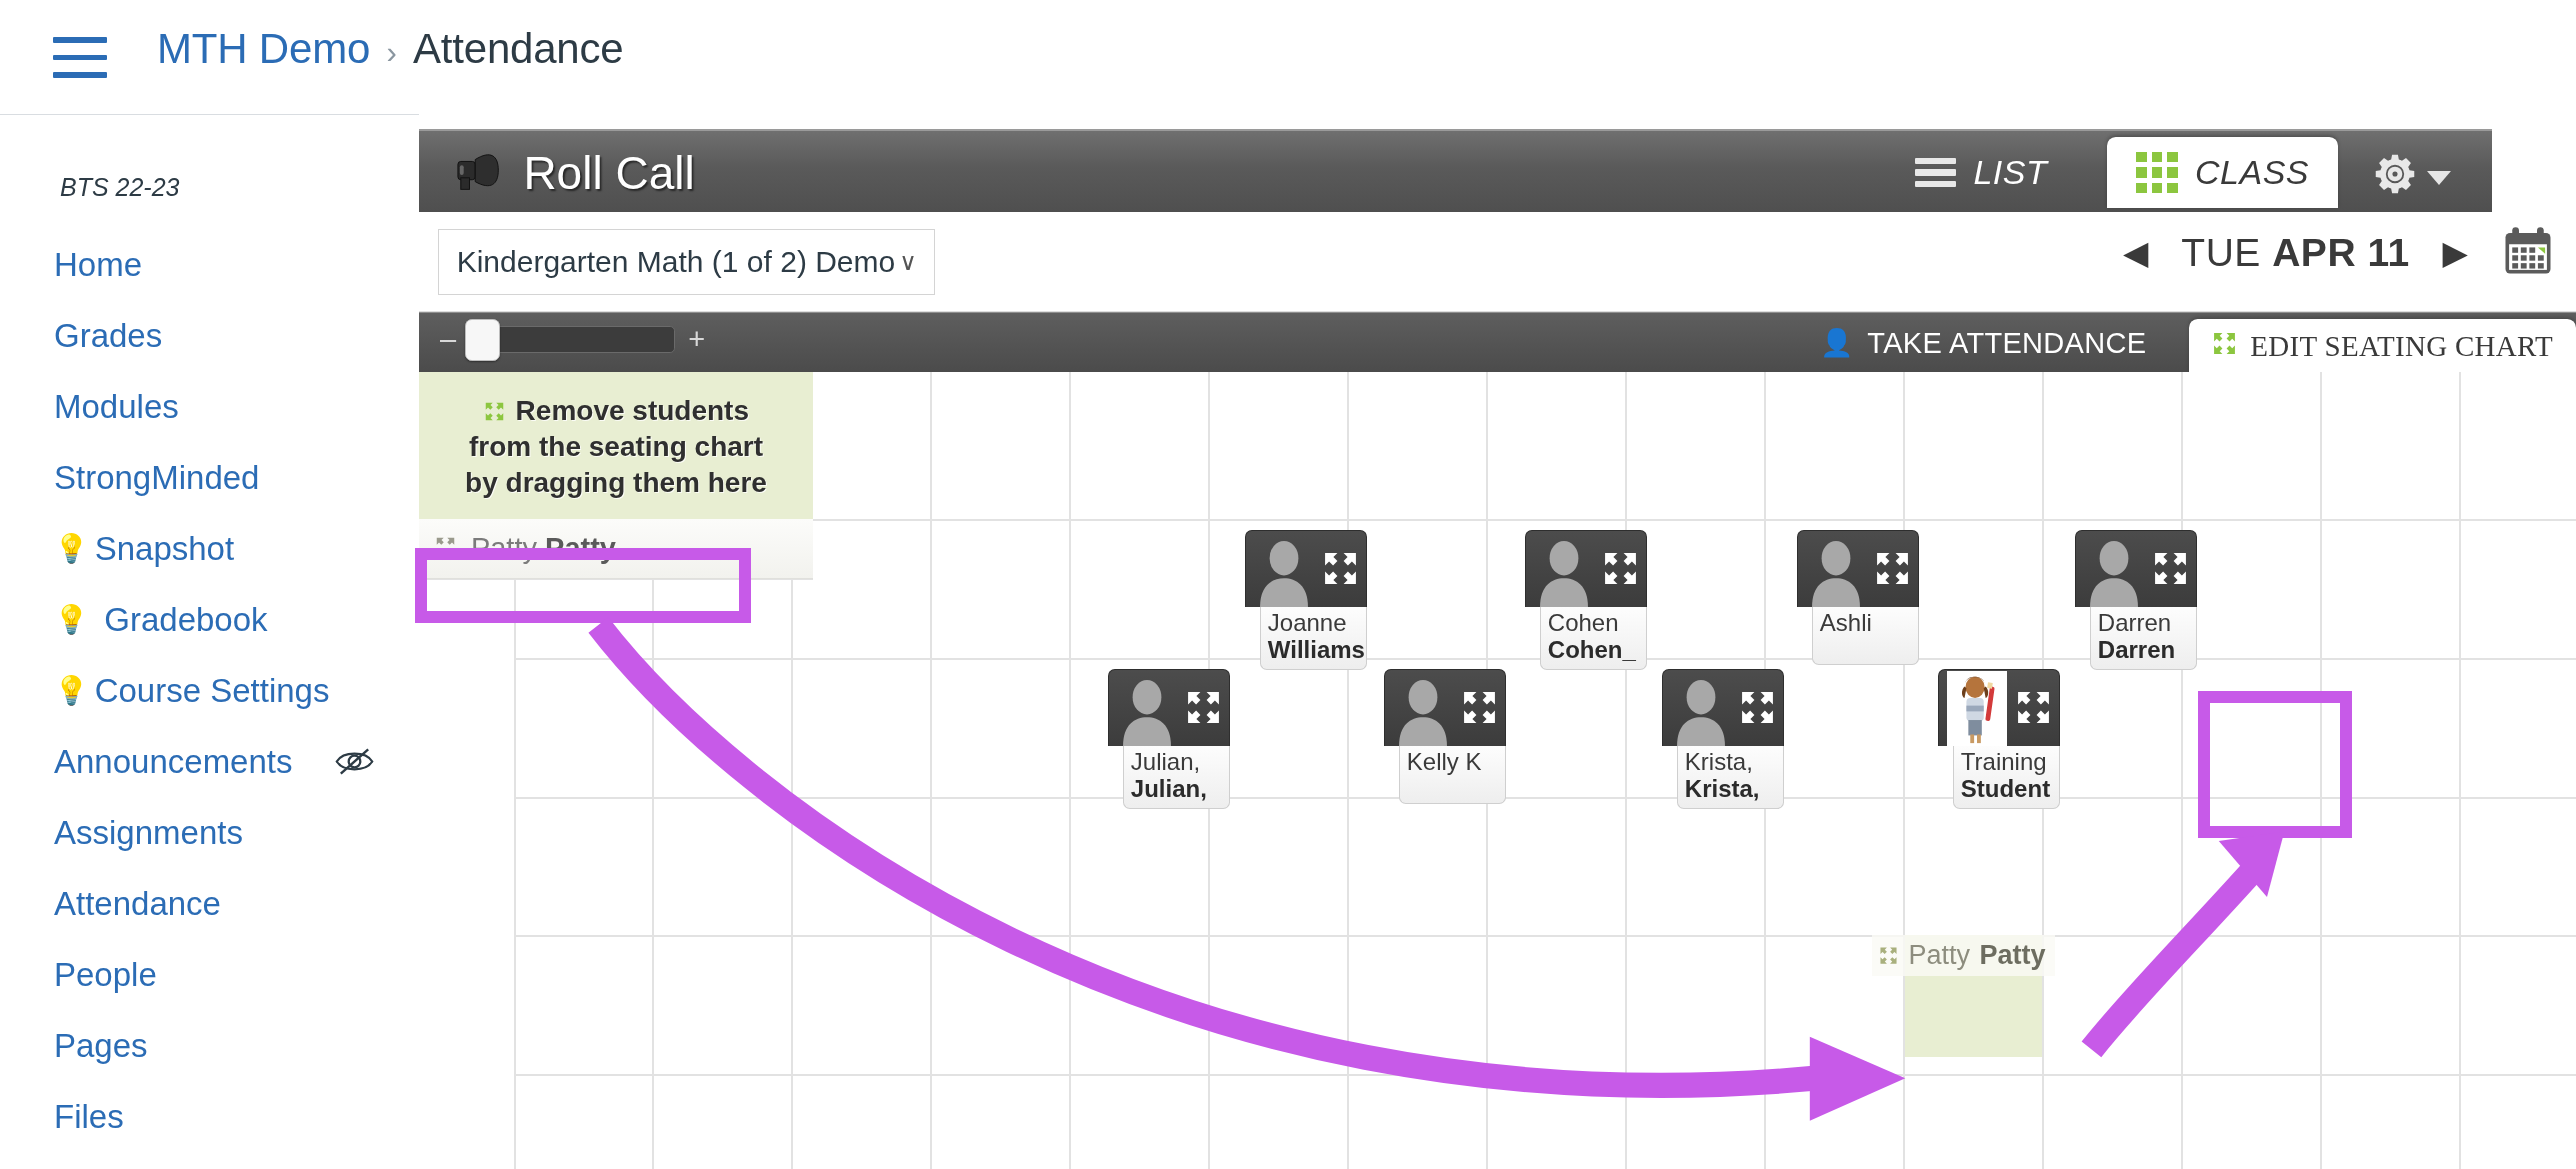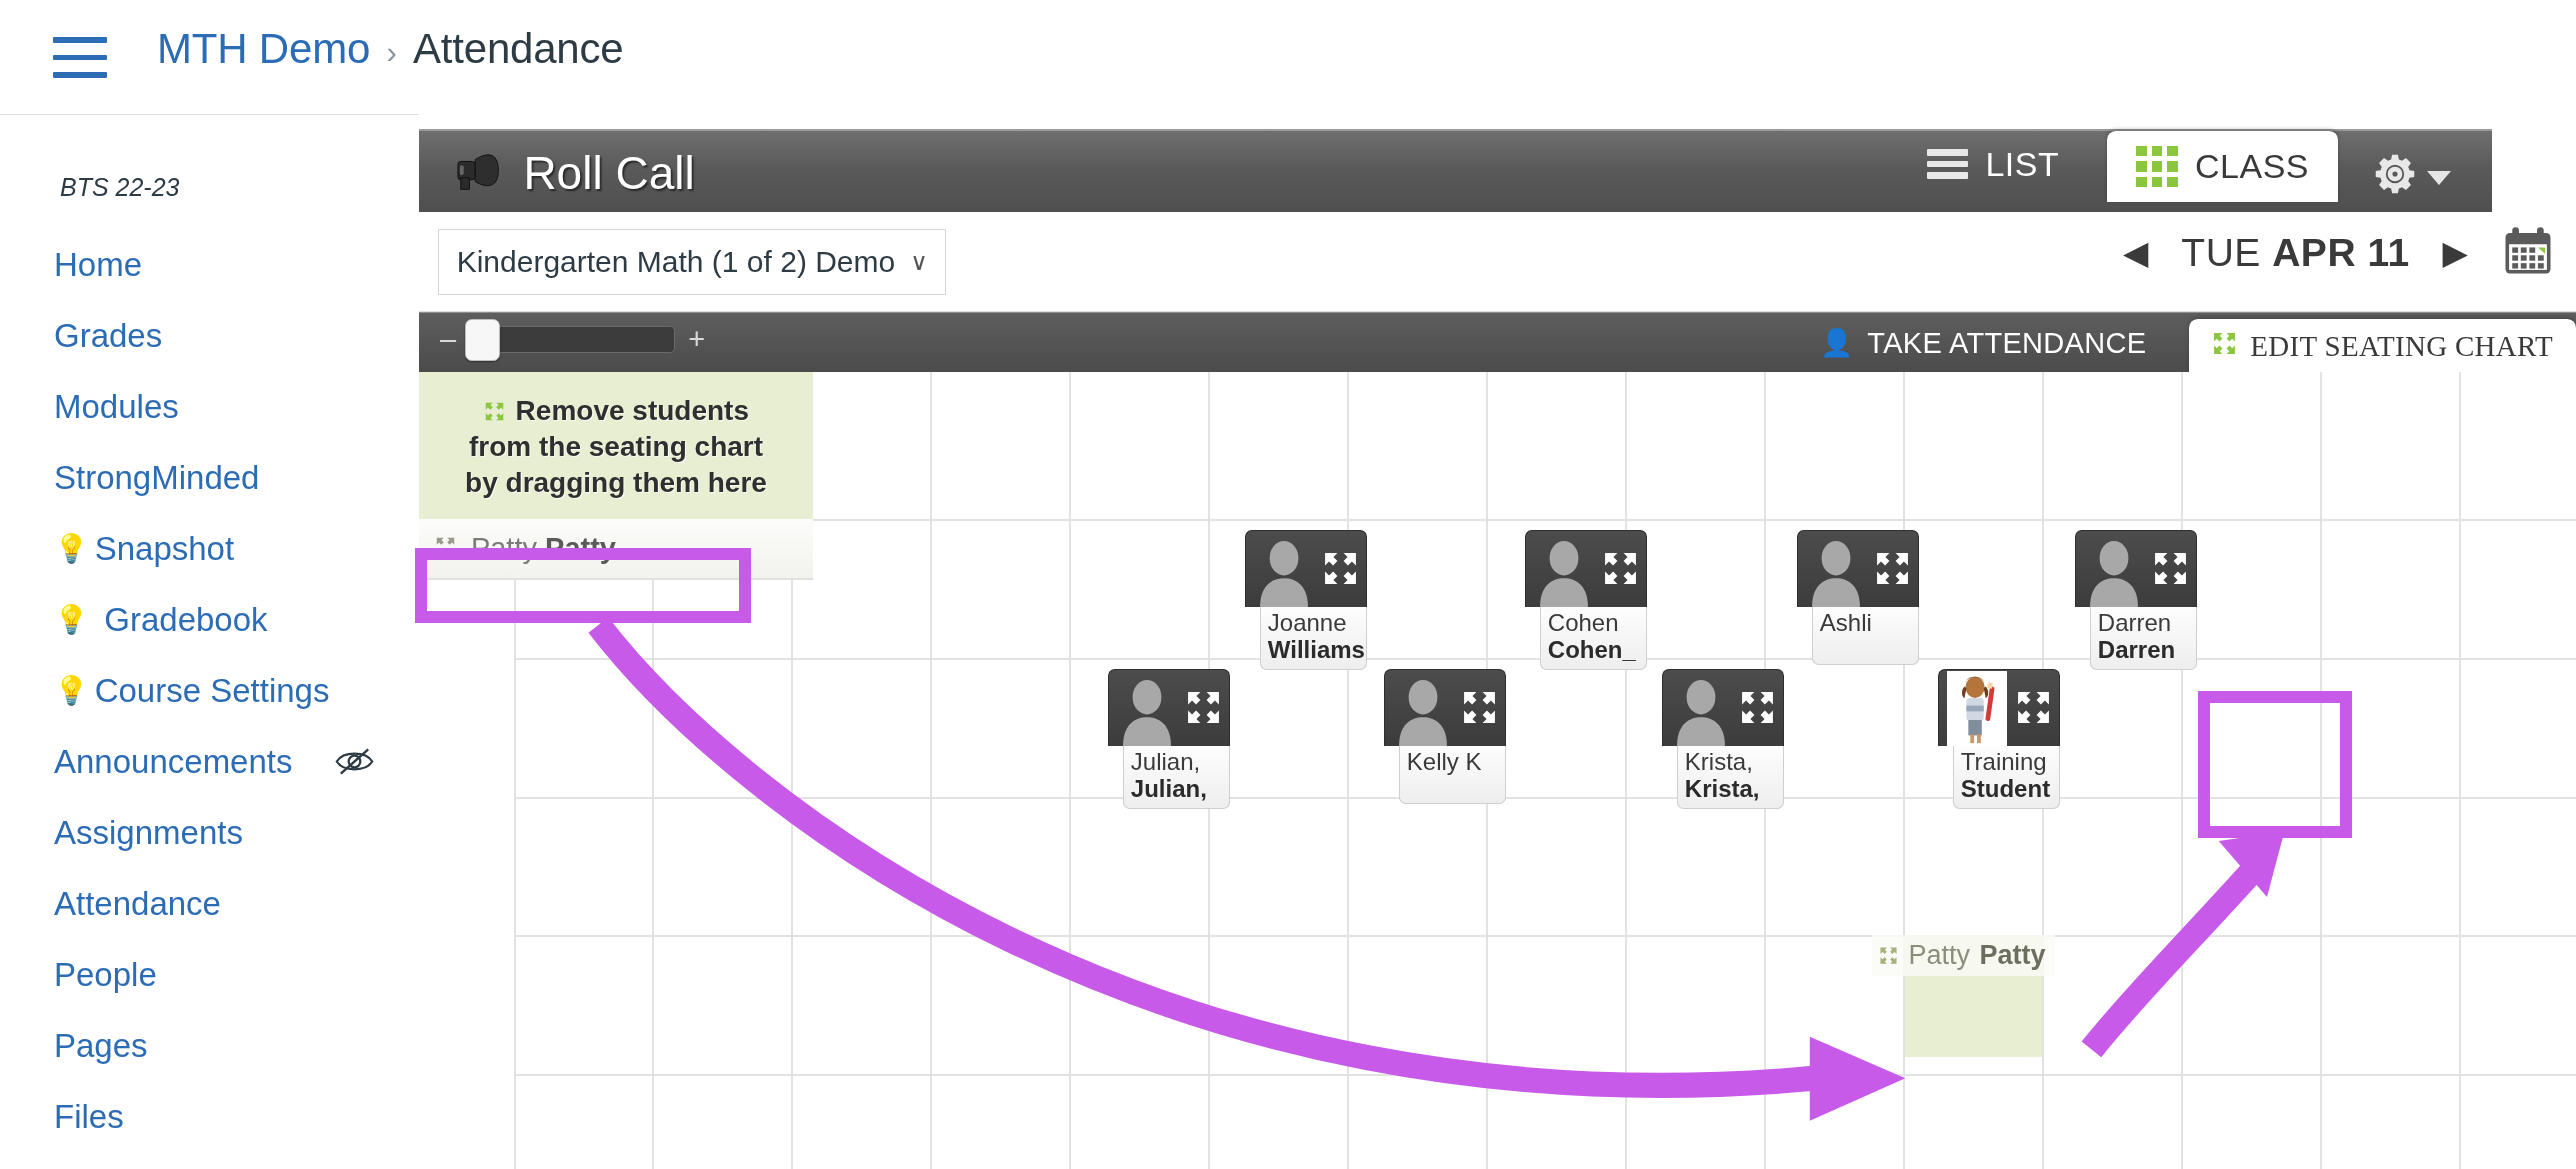--- a/index.html
+++ b/index.html
@@ -68,21 +68,21 @@
     display: flex; align-items: center; gap: 15.4px;
   }
   .megaphone { width: 54px; height: 50px; display: block; }
   .rc-title {
     font-size: 46px; color: #fff; font-weight: 400;
     text-shadow: 1.9px 1.9px 1.9px rgba(0,0,0,.55);
     font-family: "Liberation Sans", sans-serif;
   }
   .rc-tabs {
     position: absolute; right: 154px; top: 0; height: 83px;
-    display: flex; align-items: flex-start; gap: 0;
+    display: flex; align-items: center; gap: 12px; font-style: italic;
   }
   .rc-tab {
     display: flex; align-items: center; gap: 17.4px;
     height: 66px; padding: 0 23px 0 21px;
     font-size: 34px; color: #fff; cursor: pointer;
     letter-spacing: 0.5px;
   }
   .rc-tab.active {
     background: #fff; color: #3a3a3a;
     border-radius: 8.7px 8.7px 0 0; height: 71px;
@@ -108,21 +108,21 @@
 
   
   .rc-subbar {
     position: relative; width: 2157px; height: 100px;
     background: #fff; border-bottom: 1.9px solid #dedede;
   }
   .course-select {
     position: absolute; left: 19.3px; top: 17.4px;
     height: 66px; min-width: 439px; padding: 0 17.4px;
     border: 1.9px solid #d4d4d4; background: #fff;
-    display: flex; align-items: center; gap: 15px;
+    display: flex; align-items: center; gap: 4px;
     font-size: 30px; color: #2d3b45; cursor: pointer; white-space: nowrap;
   }
   .chev { font-size: 24px; color: #555; line-height: 1; }
   .date-nav {
     position: absolute; right: 21px; top: 11.6px;
     display: flex; align-items: center; gap: 33px;
   }
   .arrow-btn { font-size: 33px; color: #3a3a3a; cursor: pointer; line-height: 1; }
   .date-text { font-size: 39px; color: #3a3a3a; white-space: nowrap; letter-spacing: 0.5px; }
   .date-text b { font-weight: bold; }

